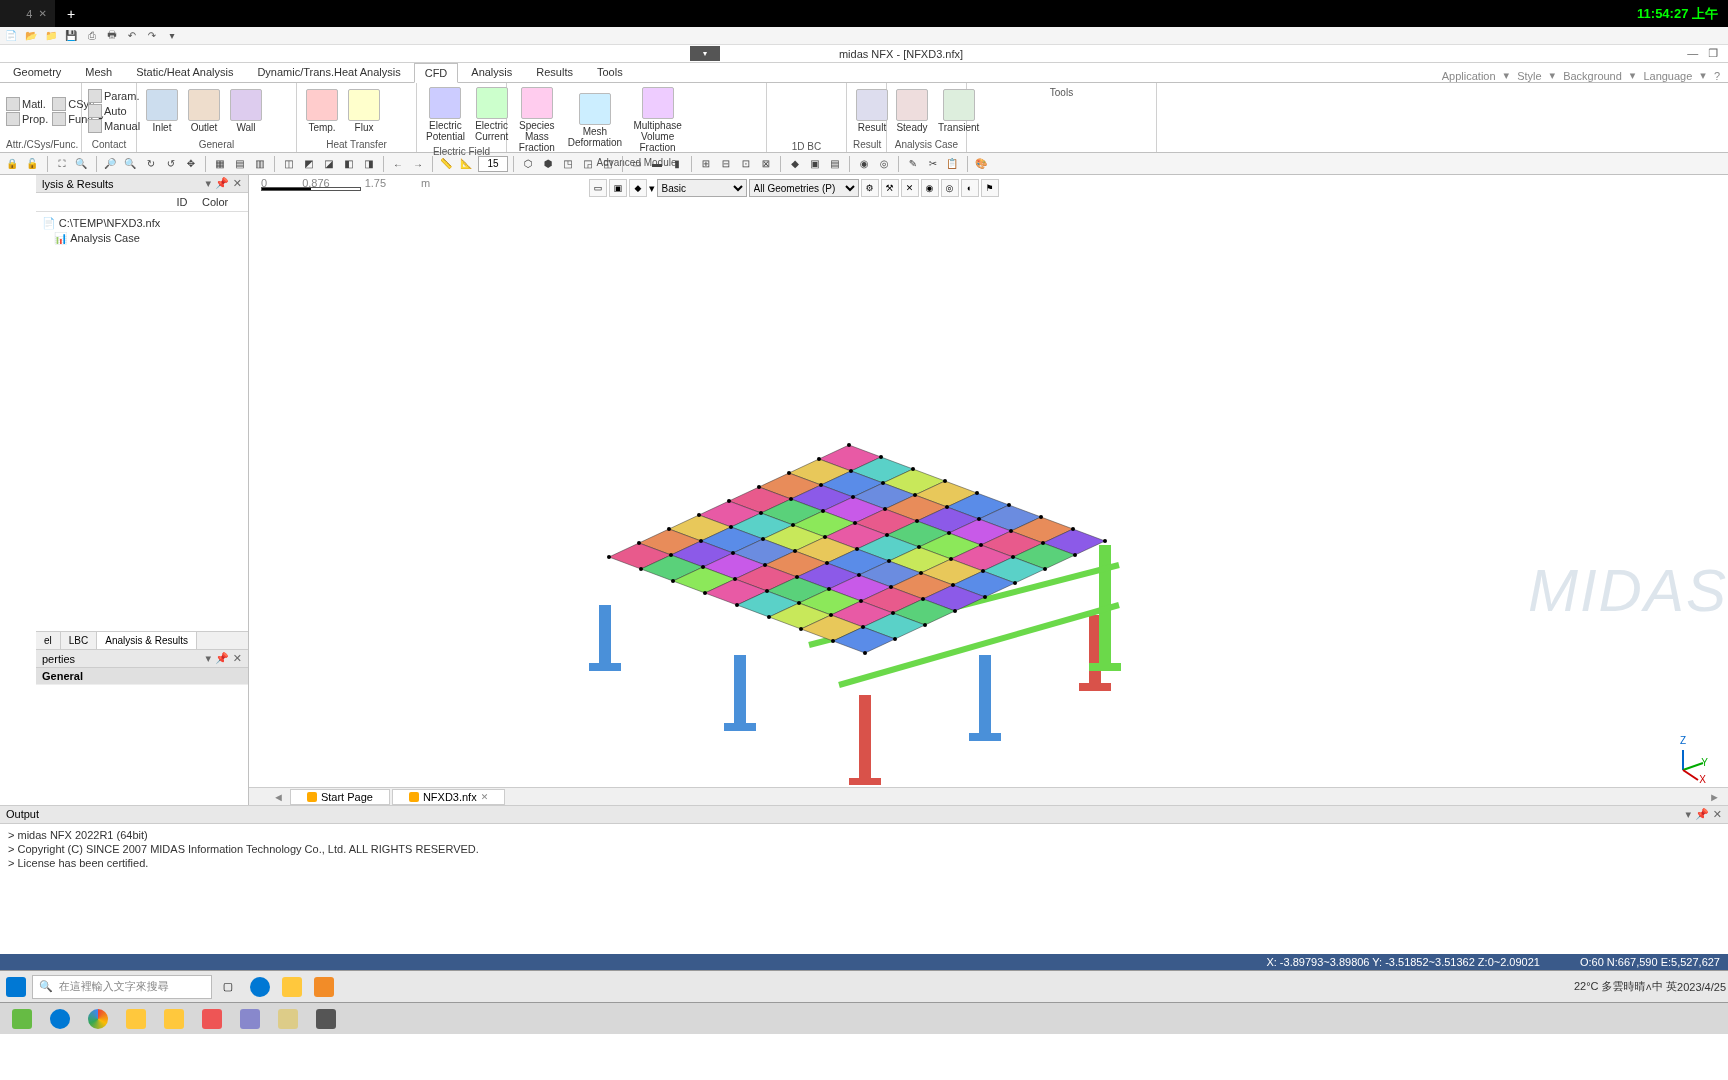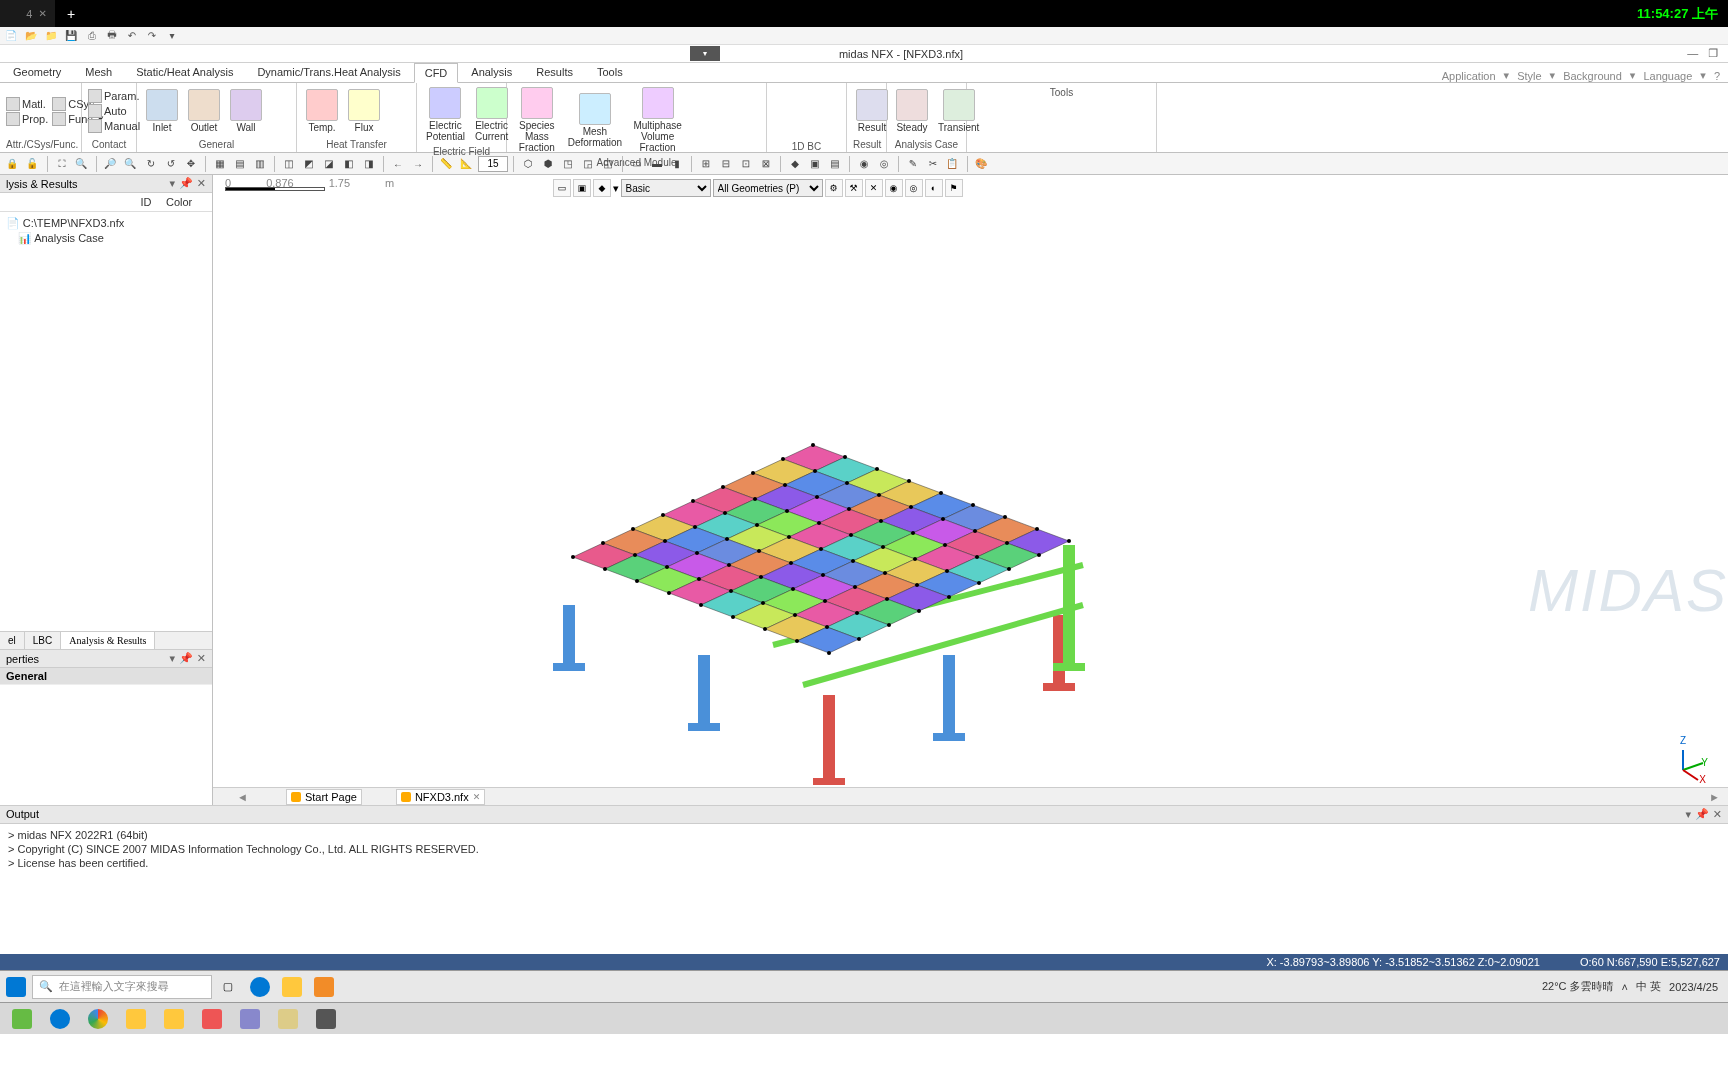--- a/index.html
+++ b/index.html
@@ -43,30 +43,30 @@
 .ribbon .mini .row .sicon { width: 14px; height: 14px; background: #ddd; border: 1px solid #aaa; }
 
 
 .toolbar { background: #f5f5f5; height: 22px; display: flex; align-items: center; gap: 2px; padding-left: 4px; border-bottom: 1px solid #c0c0c0; }
 .toolbar .tico { width: 18px; height: 18px; display: inline-flex; align-items: center; justify-content: center; font-size: 10px; color: #444; cursor: pointer; border: 1px solid transparent; }
 .toolbar .sep { width: 1px; height: 16px; background: #bbb; margin: 0 3px; }
 .toolbar input.num { width: 30px; height: 16px; font-size: 10px; border: 1px solid #aaa; text-align: center; }
 
 
 .main { display: flex; height: 630px; }
-.sidebar { width: 213px; background: #fff; border-right: 1px solid #c0c0c0; display: flex; flex-direction: column; }
+.sidebar { width: 213px; background: #fff; border-right: 1px solid #c0c0c0; display: flex; flex-direction: column; margin-left: 36px; }
 .panel-head { background: #e8e8e8; font-size: 11px; padding: 2px 6px; display: flex; align-items: center; border-bottom: 1px solid #ccc; }
 .panel-head .ctrls { margin-left: auto; display: flex; gap: 4px; color: #666; font-size: 9px; }
 .tree-hdr { display: flex; font-size: 10px; color: #333; border-bottom: 1px solid #ddd; padding: 3px 6px; }
 .tree-hdr .c1 { flex: 1; } .tree-hdr .c2 { width: 40px; text-align: center; } .tree-hdr .c3 { width: 40px; }
 .tree-body { flex: 1; padding: 4px 6px; font-size: 11px; color: #333; }
 .tree-item { padding: 1px 0; cursor: pointer; }
 .bottom-tabs { display: flex; border-top: 1px solid #ccc; background: #f0f0f0; }
 .bottom-tabs .bt { padding: 3px 8px; font-size: 10px; border-right: 1px solid #ccc; cursor: pointer; }
-.bottom-tabs .bt.active { background: #fff; font-family: Liberation Serif, serif; }
+.bottom-tabs .bt.active { background: #fff; }
 .props { border-top: 1px solid #ccc; }
 .props .prow { padding: 2px 6px; font-size: 11px; border-bottom: 1px solid #eee; }
 .props .prow.hdr { background: #e0e0e0; font-weight: bold; }
 
 
 .viewport { flex: 1; background: #fff; position: relative; overflow: hidden; }
 .view-toolbar { position: absolute; top: 4px; left: 340px; display: flex; gap: 2px; align-items: center; z-index: 5; }
 .view-toolbar .vico { width: 18px; height: 18px; border: 1px solid #ccc; background: #f8f8f8; cursor: pointer; display: inline-flex; align-items: center; justify-content: center; font-size: 9px; }
 .view-toolbar select { font-size: 10px; height: 18px; border: 1px solid #aaa; }
 .ruler { position: absolute; top: 2px; left: 12px; font-size: 9px; color: #888; display: flex; gap: 35px; }
@@ -75,41 +75,41 @@
 
 .model { position: absolute; top: 90px; left: 310px; width: 780px; height: 520px; }
 .axis-gizmo { position: absolute; bottom: 20px; right: 20px; width: 50px; height: 50px; }
 .axis-gizmo .z { position: absolute; left: 22px; top: 0; color: #06c; font-size: 10px; }
 .axis-gizmo .y { position: absolute; right: 0; top: 22px; color: #0a0; font-size: 10px; }
 .axis-gizmo .x { position: absolute; right: 2px; bottom: 0; color: #c00; font-size: 10px; }
 .axis-gizmo svg { position: absolute; top: 10px; left: 10px; }
 
 
 .doc-tabs { height: 18px; background: #f0f0f0; border-top: 1px solid #ccc; display: flex; align-items: center; padding-left: 20px; gap: 2px; }
-.doc-tabs .dt { background: #fff; border: 1px solid #ccc; padding: 1px 4px; font-size: 10px; display: flex; align-items: center; gap: 4px; cursor: pointer; margin-left: 32px; }
+.doc-tabs .dt { background: #fff; border: 1px solid #ccc; padding: 1px 16px; font-size: 10px; display: flex; align-items: center; gap: 4px; cursor: pointer; }
 .doc-tabs .dt .dico { width: 10px; height: 10px; background: #fa0; border-radius: 2px; }
 .doc-tabs .dt .x { color: #888; font-size: 9px; }
 
 
 .output-head { background: #e8e8e8; padding: 2px 6px; font-size: 11px; display: flex; border-top: 1px solid #ccc; border-bottom: 1px solid #ccc; }
 .output-head .ctrls { margin-left: auto; display: flex; gap: 4px; color: #666; font-size: 9px; }
 .output-body { background: #fff; padding: 4px 8px; font-size: 11px; color: #333; height: 130px; font-family: Consolas, monospace; line-height: 14px; }
 
 
 .watermark { position: absolute; bottom: 180px; right: 0; font-size: 60px; font-weight: normal; color: #c8d4e0; font-style: italic; letter-spacing: 2px; opacity: 0.6; pointer-events: none; }
 
 
 .statusbar { background: #3a5a8a; color: #fff; height: 16px; font-size: 10px; display: flex; align-items: center; padding: 0 8px; }
 .statusbar .coords { margin-left: auto; margin-right: 40px; }
 
 
 .taskbar1 { background: #e8e8e8; height: 32px; display: flex; align-items: center; border-top: 1px solid #999; }
 .taskbar1 .search { flex: 0 0 180px; height: 24px; border: 1px solid #bbb; background: #fff; display: flex; align-items: center; padding: 0 6px; gap: 6px; color: #888; font-size: 11px; }
 .taskbar1 .tico2 { width: 28px; height: 28px; margin: 0 2px; display: inline-flex; align-items: center; justify-content: center; cursor: pointer; }
-.taskbar1 .tray { margin-left: auto; display: flex; align-items: center; gap: 8px; padding-right: 10px; font-size: 10px; color: #333; }
+.taskbar1 .tray { margin-left: auto; display: flex; align-items: center; padding-right: 2px; font-size: 10px; color: #333; }
 .taskbar2 { background: #d8d8d8; height: 32px; display: flex; align-items: center; padding-left: 4px; gap: 2px; border-top: 1px solid #999; }
 .taskbar2 .tico2 { width: 36px; height: 28px; display: inline-flex; align-items: center; justify-content: center; cursor: pointer; }
 
 .icon-generic { width: 20px; height: 20px; border-radius: 3px; }
 </style>
 </head>
 <body>
 
 <div class="topbar">
   <div class="tab"><span>4</span>&nbsp;&nbsp;<span class="close">✕</span></div>

